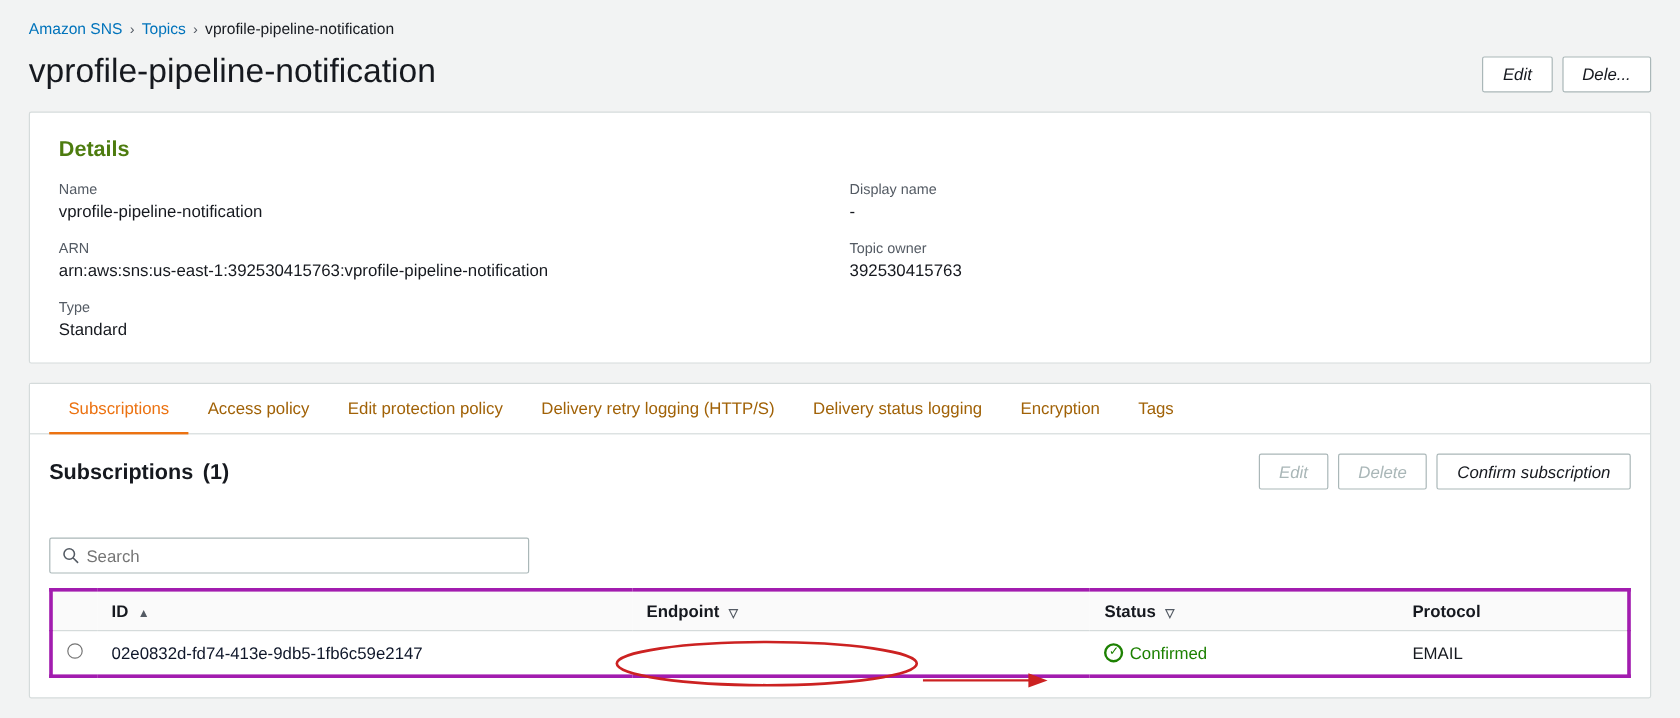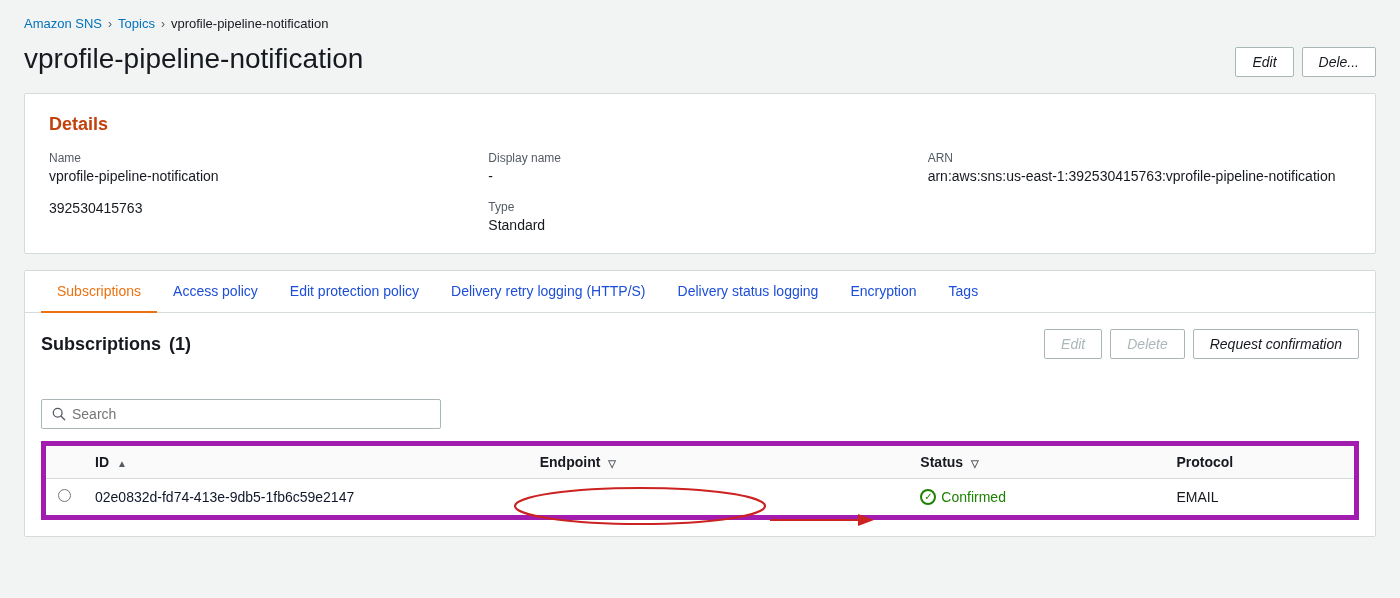--- a/index.html
+++ b/index.html
@@ -63,25 +63,25 @@
       background: #fff;
       border: 1px solid #d5dbdb;
       border-radius: 2px;
       padding: 20px 24px;
       margin-bottom: 16px;
     }
     .details-title {
       font-size: 18px;
       font-weight: 700;
       margin-bottom: 16px;
-      color: #c2410c;
+      color: #4d7c0f;
     }
     .details-grid {
       display: grid;
-      grid-template-columns: 1fr 1fr 1fr;
+      grid-template-columns: 1fr 1fr;
       gap: 16px 16px;
     }
     .detail-item {}
     .detail-label {
       font-size: 12px;
       color: #545b64;
       margin-bottom: 3px;
     }
     .detail-value {
       font-size: 14px;
@@ -95,21 +95,21 @@
     }
     .tabs-nav {
       display: flex;
       border-bottom: 1px solid #d5dbdb;
       padding: 0 16px;
       background: #fff;
     }
     .tab-item {
       padding: 12px 16px;
       font-size: 14px;
-      color: #1d4ed8;
+      color: #a16207;
       cursor: pointer;
       border-bottom: 2px solid transparent;
       margin-bottom: -1px;
       white-space: nowrap;
     }
     .tab-item.active {
       color: #ec7211;
       border-bottom: 2px solid #ec7211;
       font-weight: 500;
     }
@@ -155,21 +155,21 @@
       outline: none;
       font-size: 14px;
       color: #16191f;
       background: transparent;
       width: 100%;
     }
 
     .table {
       width: 100%;
       border-collapse: collapse;
-      border: 5px solid #a21caf;
+      border: 3px solid #a21caf;
     }
     .table thead {
       background: #fafafa;
     }
     .table th {
       padding: 8px 12px;
       text-align: left;
       font-size: 14px;
       font-weight: 700;
       color: #16191f;
@@ -264,20 +264,21 @@
         <div class="detail-label">Display name</div>
         <div class="detail-value">-</div>
       </div>
 
       <div class="detail-item">
         <div class="detail-label">ARN</div>
         <div class="detail-value">arn:aws:sns:us-east-1:392530415763:vprofile-pipeline-notification</div>
       </div>
 
       <div class="detail-item">
+        <div class="detail-label">Topic owner</div>
         <div class="detail-value">392530415763</div>
       </div>
 
       <div class="detail-item">
         <div class="detail-label">Type</div>
         <div class="detail-value">Standard</div>
       </div>
     </div>
   </div>
 
@@ -295,21 +296,21 @@
     <div class="subscriptions-panel">
 
       <div class="subscriptions-header">
         <div>
           <span style="font-size:18px;font-weight:700;">Subscriptions</span>
           <span style="font-size:18px;font-weight:700;margin-left:4px;">(1)</span>
         </div>
         <div class="subscriptions-actions">
           <button class="btn btn-disabled">Edit</button>
           <button class="btn btn-disabled">Delete</button>
-          <button class="btn btn-normal">Request confirmation</button>
+          <button class="btn btn-normal">Confirm subscription</button>
         </div>
       </div>
 
       <div class="search-bar">
         <svg class="search-icon-svg" width="14" height="14" viewBox="0 0 16 16" fill="none" xmlns="http://www.w3.org/2000/svg">
           <circle cx="6.5" cy="6.5" r="5" stroke="#545b64" stroke-width="1.5"></circle>
           <line x1="10.5" y1="10.5" x2="14.5" y2="14.5" stroke="#545b64" stroke-width="1.5" stroke-linecap="round"></line>
         </svg>
         <input type="text" class="search-input" placeholder="Search" style="">
       </div>

